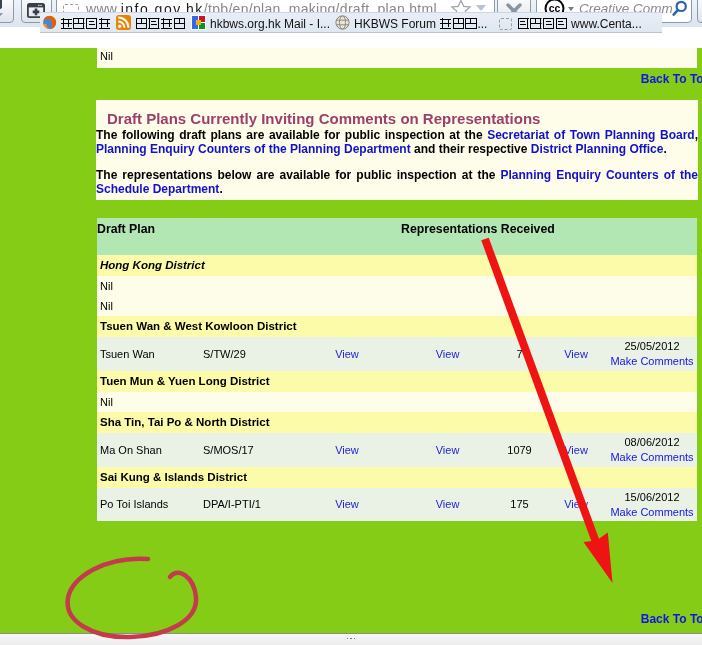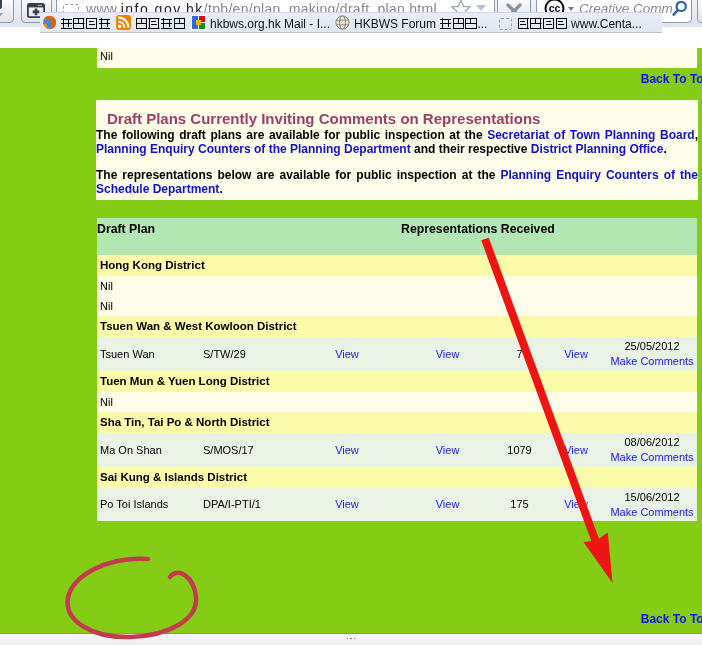--- a/index.html
+++ b/index.html
@@ -176,21 +176,21 @@
       <col style="width:93px">
         <col style="width:51px">
         <col style="width:62px">
         <col style="width:90px">
     </colgroup>
     <tbody>
         <tr class="hdr" style="height:37px;">
       <td colspan="3" style="vertical-align:top;padding-top:4px;">Draft Plan</td>
       <td colspan="4" style="vertical-align:top;padding-top:4px;">Representations Received</td>
     </tr>
-    <tr style="height:21px;">
+    <tr style="height:21px;font-style:italic;">
           <td colspan="7" class="dist">Hong Kong District</td>
         </tr>
     <tr style="height:20px;">
           <td colspan="7" class="nilrow">Nil</td>
         </tr>
     <tr style="height:20px;">
           <td colspan="7" class="nilrow">Nil</td>
         </tr>
     <tr style="height:21px;border-radius:10px;">
           <td colspan="7" class="dist">Tsuen Wan &amp; West Kowloon District</td>

